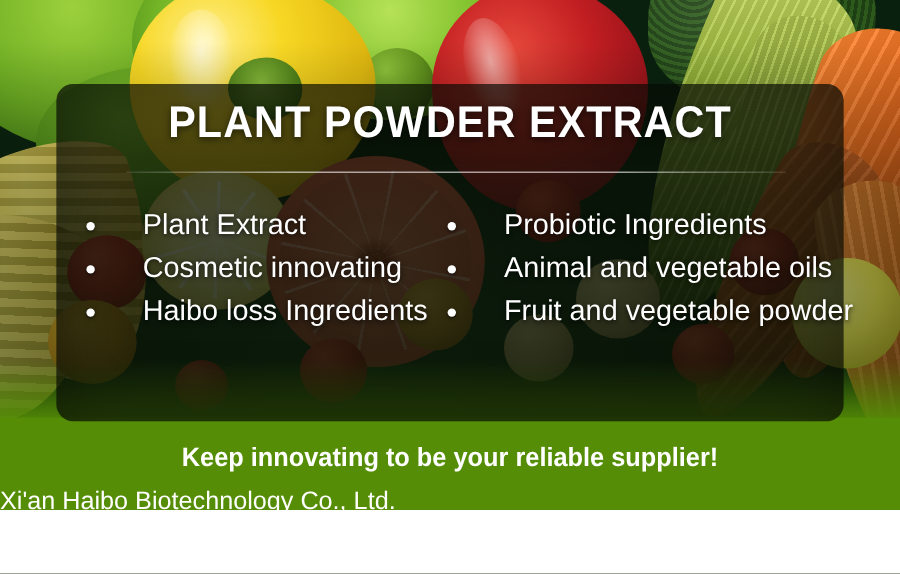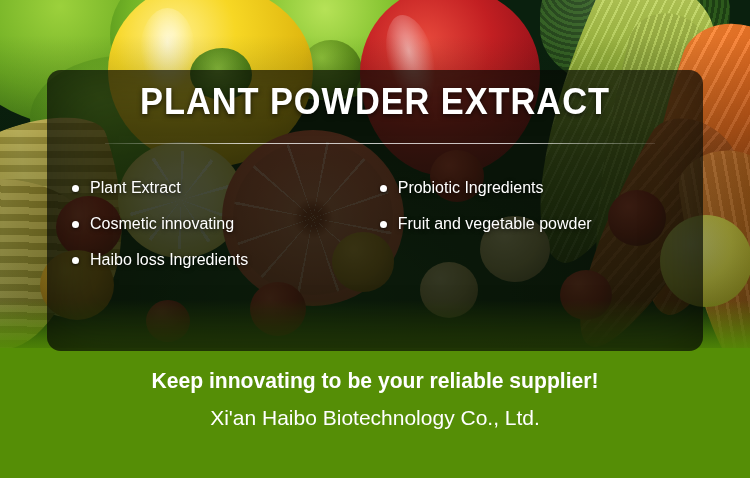--- a/index.html
+++ b/index.html
@@ -3,21 +3,21 @@
 <meta charset="utf-8">
 <style>
   html, body {
     margin: 0;
     padding: 0;
     background: #ffffff;
   }
   #banner {
     position: relative;
     width: 750px;
-    height: 478px;
+    height: 425px;
     overflow: hidden;
     font-family: "Liberation Sans", sans-serif;
     background: #558E06;
   }
 
   
   .photo {
     position: absolute;
     left: 0; top: 0;
     width: 750px; height: 352px;
@@ -238,24 +238,25 @@
     justify-content:flex-start;
   }
   .col-left { width:310px; padding-left:25px; }
   .col-right { width:330px; padding-left:4px; }
 
   .item {
     display:flex;
     align-items:center;
     height:36px;
     color:#ffffff;
-    font-size:16px;
+    font-size:24px;
     font-family:"Liberation Sans", sans-serif;
     text-shadow: 0 1px 4px rgba(0,0,0,.75);
     white-space:nowrap;
+    gap:29px;
   }
   .bullet {
     width:7px; height:7px;
     border-radius:50%;
     background:#ffffff;
     margin-right:11px;
     flex:none;
     box-shadow: 0 1px 3px rgba(0,0,0,.7);
   }
 
@@ -269,21 +270,21 @@
     font-weight:bold;
     letter-spacing:0px;
     font-family:"Liberation Sans", sans-serif;
     transform: scaleX(0.96);
     white-space:nowrap;
   }
   .company {
     position:absolute;
     left:0; top:406px;
     width:750px;
-    text-align:center;
+    text-align:left;
     color:#ffffff;
     font-size:21px;
     font-weight:normal;
     font-family:"Liberation Sans", sans-serif;
     white-space:nowrap;
   }
 </style>
 </head>
 <body>
 
@@ -360,20 +361,24 @@
       </div>
     </div>
 
     <div class="col col-right">
       <div class="item">
         <span class="bullet"></span>
         <span>Probiotic Ingredients</span>
       </div>
       <div class="item">
         <span class="bullet"></span>
+        <span>Animal and vegetable oils</span>
+      </div>
+      <div class="item">
+        <span class="bullet"></span>
         <span>Fruit and vegetable powder</span>
       </div>
     </div>
 
   </div>
 
   <div class="tagline">Keep innovating to be your reliable supplier!</div>
   <div class="company">Xi'an Haibo Biotechnology Co., Ltd.</div>
 
 </div>

